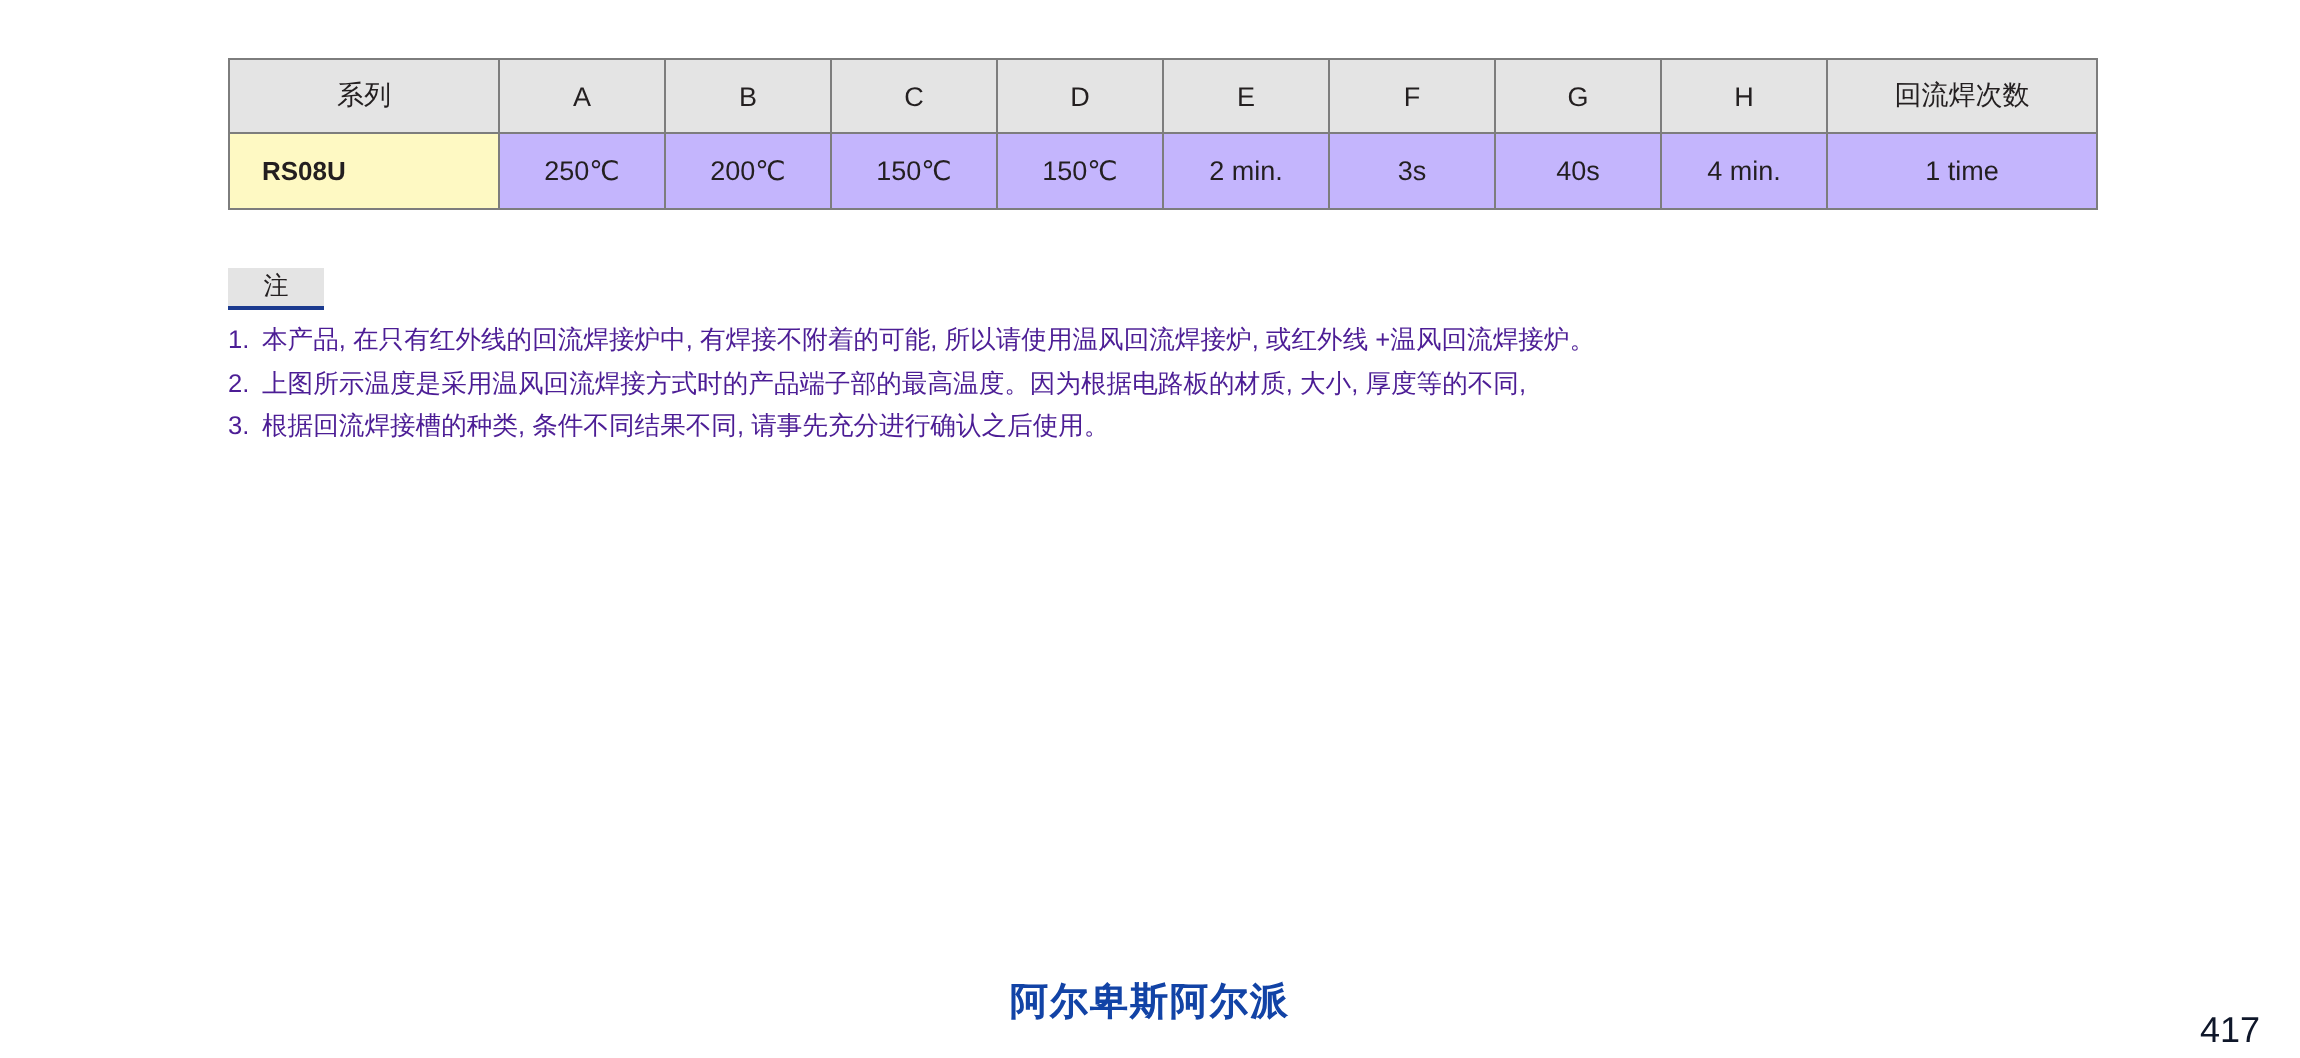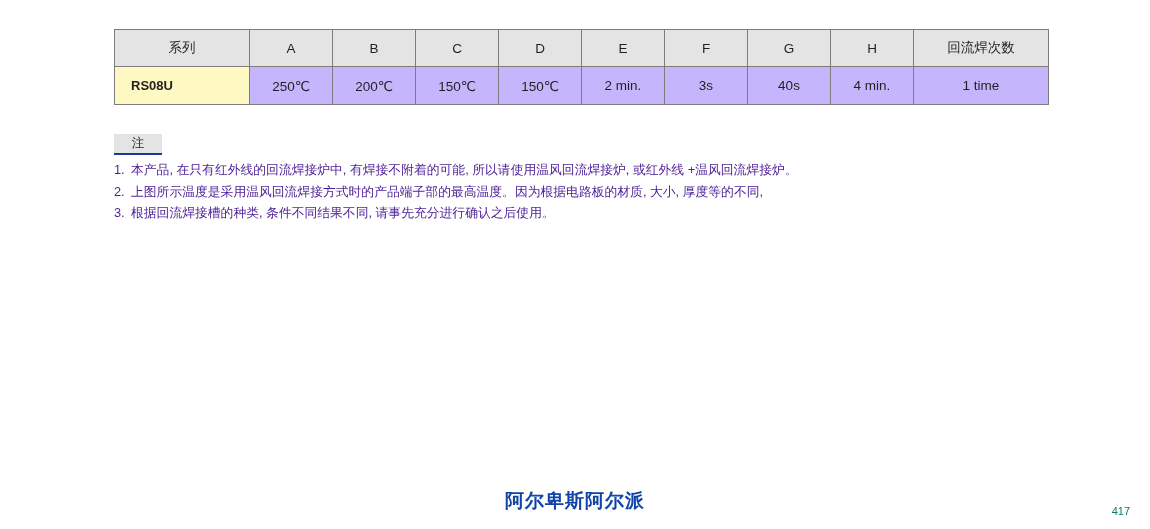--- a/index.html
+++ b/index.html
@@ -109,22 +109,22 @@
     text-align: center;
     font-size: 19px;
     font-weight: bold;
     color: #1243a6;
     letter-spacing: 1px;
   }
   .footer-page {
     position: absolute;
     right: 20px;
     top: 505px;
-    font-size: 11px;
-    color: #0f766e;
+    font-size: 18px;
+    color: #0f172a;
   }
 </style>
 </head>
 <body>
 
 <div class="page">
 
   <table class="spec-table">
     <thead>
       <tr>

